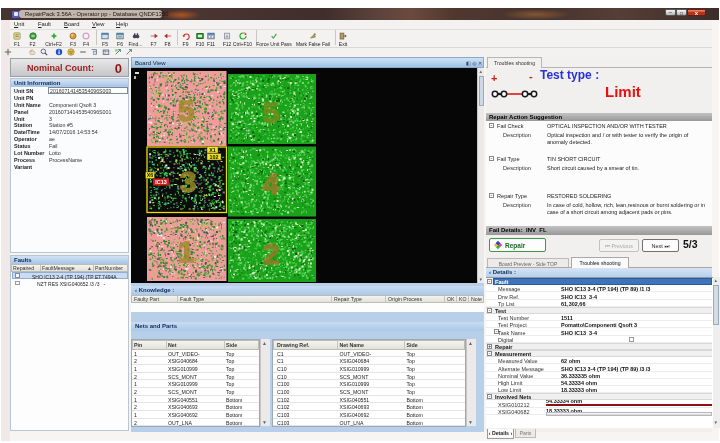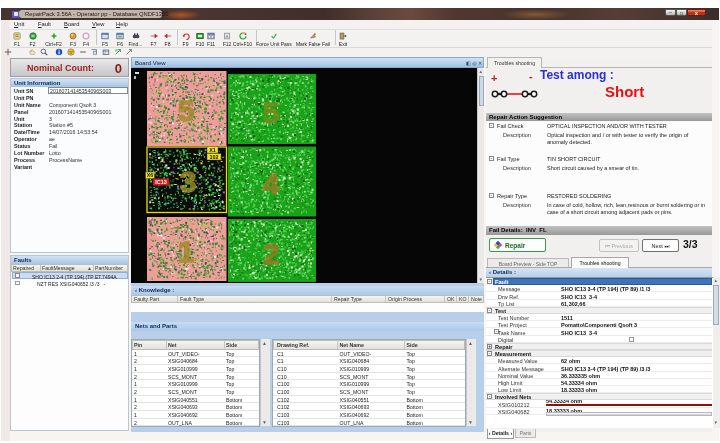--- a/index.html
+++ b/index.html
@@ -416,22 +416,22 @@
 <text x="3" y="13" font-size="11" font-weight="bold" fill="#c02020" font-family="Liberation Sans,sans-serif">+</text>
 <text x="41" y="11" font-size="11" font-weight="bold" fill="#c02020" font-family="Liberation Sans,sans-serif">-</text>
 <path d="M9 25h8" stroke="#1a1a1a" stroke-width="2.2"></path>
 <path d="M18 25h18" stroke="#e01818" stroke-width="1.6"></path>
 <path d="M38 25h8" stroke="#1a1a1a" stroke-width="2.2"></path>
 <circle cx="7" cy="25" r="2.7" fill="#fff" stroke="#1a1a1a" stroke-width="1.5"></circle>
 <circle cx="16" cy="25" r="2.7" fill="#fff" stroke="#1a1a1a" stroke-width="1.5"></circle>
 <circle cx="37" cy="25" r="2.7" fill="#fff" stroke="#1a1a1a" stroke-width="1.5"></circle>
 <circle cx="46" cy="25" r="2.7" fill="#fff" stroke="#1a1a1a" stroke-width="1.5"></circle>
 </svg>
-    <div class="abs" style="left:54px;top:11px;font-size:12px;font-weight:bold;color:#2830d8;">Test among :</div>
-    <div class="abs" style="left:119px;top:26px;font-size:15px;font-weight:bold;color:#e81010;">Short</div>
+    <div class="abs" style="left:54px;top:11px;font-size:12px;font-weight:bold;color:#2830d8;">Test type :</div>
+    <div class="abs" style="left:119px;top:26px;font-size:15px;font-weight:bold;color:#e81010;">Limit</div>
     <div class="abs graybar" style="left:0;top:55.5px;width:226px;height:8px;font-size:6px;line-height:8px;padding-left:3px;">Repair Action Suggestion</div>
     <div class="abs" style="left:0;top:63.5px;width:226px;height:105.5px;background:#fcfcfc;"></div>
     <div class="abs" style="left:3px;top:66.0px;width:5px;height:5px;border:1px solid #888;background:#fff;font-size:6px;line-height:3.2px;text-align:center;color:#333;">-</div>
     <div class="abs" style="left:11px;top:65.5px;font-size:5.6px;color:#222;">Fail Check</div>
     <div class="abs" style="left:61px;top:65.5px;font-size:5.5px;color:#222;line-height:7px;width:163px;">OPTICAL INSPECTION AND/OR WITH TESTER</div>
     <div class="abs" style="left:17px;top:74.5px;font-size:5.6px;color:#333;">Description</div>
     <div class="abs" style="left:61px;top:74.5px;font-size:5.5px;color:#222;line-height:7px;width:163px;">Optical inspection and / or with tester to verify the origin of<br>anomaly detected.</div>
     <div class="abs" style="left:3px;top:99.0px;width:5px;height:5px;border:1px solid #888;background:#fff;font-size:6px;line-height:3.2px;text-align:center;color:#333;">-</div>
     <div class="abs" style="left:11px;top:98.5px;font-size:5.6px;color:#222;">Fail Type</div>
     <div class="abs" style="left:61px;top:98.5px;font-size:5.5px;color:#222;line-height:7px;width:163px;">TIN SHORT CIRCUIT</div>
@@ -442,21 +442,21 @@
     <div class="abs" style="left:61px;top:135.5px;font-size:5.5px;color:#222;line-height:7px;width:163px;">RESTORED SOLDERING</div>
     <div class="abs" style="left:17px;top:144.5px;font-size:5.6px;color:#333;">Description</div>
     <div class="abs" style="left:61px;top:144.5px;font-size:5.5px;color:#222;line-height:7px;width:163px;">In case of cold, hollow, rich, lean,resinous or burnt soldering or in<br>case of a short circuit among adjacent pads or pins.</div>
     <div class="abs graybar" style="left:0;top:169px;width:226px;height:8.5px;font-size:6px;line-height:8.5px;padding-left:3px;">Fail Details:&nbsp;&nbsp;INV&nbsp;&nbsp;FL</div>
     <div class="abs" style="left:3px;top:181px;width:57px;height:14px;background:#fdfdfd;border:1.5px solid #3a9a48;border-radius:2px;">
 <div class="abs" style="left:5px;top:3px;width:6px;height:6px;background:conic-gradient(#e040c0 0 90deg,#40b040 90deg 180deg,#e0c040 180deg 270deg,#4040d0 270deg);transform:rotate(45deg);"></div>
 <div class="abs" style="left:15px;top:3px;font-size:6.5px;font-weight:bold;color:#1a6a28;">Repair</div>
     </div>
     <div class="abs" style="left:113px;top:182px;width:40px;height:13px;background:#f2f2f0;border:1px solid #c2c0be;border-radius:2px;font-size:5.5px;color:#aaa;text-align:center;line-height:12px;">⏮ Previous</div>
     <div class="abs" style="left:156px;top:182px;width:37px;height:13px;background:#fcfcfc;border:1px solid #707070;border-radius:2px;font-size:5.5px;color:#222;text-align:center;line-height:12px;">Next ⏭</div>
-    <div class="abs" style="left:197px;top:181px;font-size:10.5px;font-weight:bold;color:#111;">3/3</div>
+    <div class="abs" style="left:197px;top:181px;font-size:10.5px;font-weight:bold;color:#111;">5/3</div>
     <div class="abs" style="left:1px;top:201px;width:82px;height:9px;background:#ecebea;border:1px solid #bbb9b7;border-bottom:none;z-index:2;font-size:5px;color:#666;line-height:10px;text-align:center;white-space:nowrap;">Board Preview - Side TOP</div>
     <div class="abs" style="left:85px;top:200px;width:58px;height:11px;background:#fafafa;border:1px solid #aaa8a6;border-bottom:none;z-index:2;font-size:5.2px;color:#111;line-height:11px;text-align:center;">Troubles shooting</div>
     <div class="abs" style="left:0;top:210px;width:226px;height:1px;background:#aaa8a6;"></div>
     <div class="abs bluehdr" style="left:0;top:211px;width:226px;height:8.5px;background:linear-gradient(#d5e4f6,#b5d0ec);font-size:6px;line-height:8.5px;padding-left:3px;">‹ Details :</div>
     <div class="abs" style="left:0;top:219.5px;width:226.5px;height:151px;background:#fff;border-top:1px solid #999;">
       <div class="abs" style="left:0;top:0.5px;width:7px;height:7.2px;background:#f2f2f2;"></div>
       <div class="abs" style="left:1px;top:1.5px;width:5px;height:5px;border:1px solid #888;background:#fff;font-size:6px;line-height:3.2px;text-align:center;color:#333;">-</div>
       <div class="abs" style="left:7px;top:0.5px;width:219px;height:7.2px;background:#3d74bc;border:1px solid #2a5a9a;"></div>
       <div class="abs" style="left:9px;top:1.5px;font-size:5.6px;font-weight:bold;color:#fff;">Fault</div>
       <div class="abs" style="left:0;top:7.7px;width:226px;height:7.2px;background:#fff;border-bottom:1px solid #ececec;"></div>

